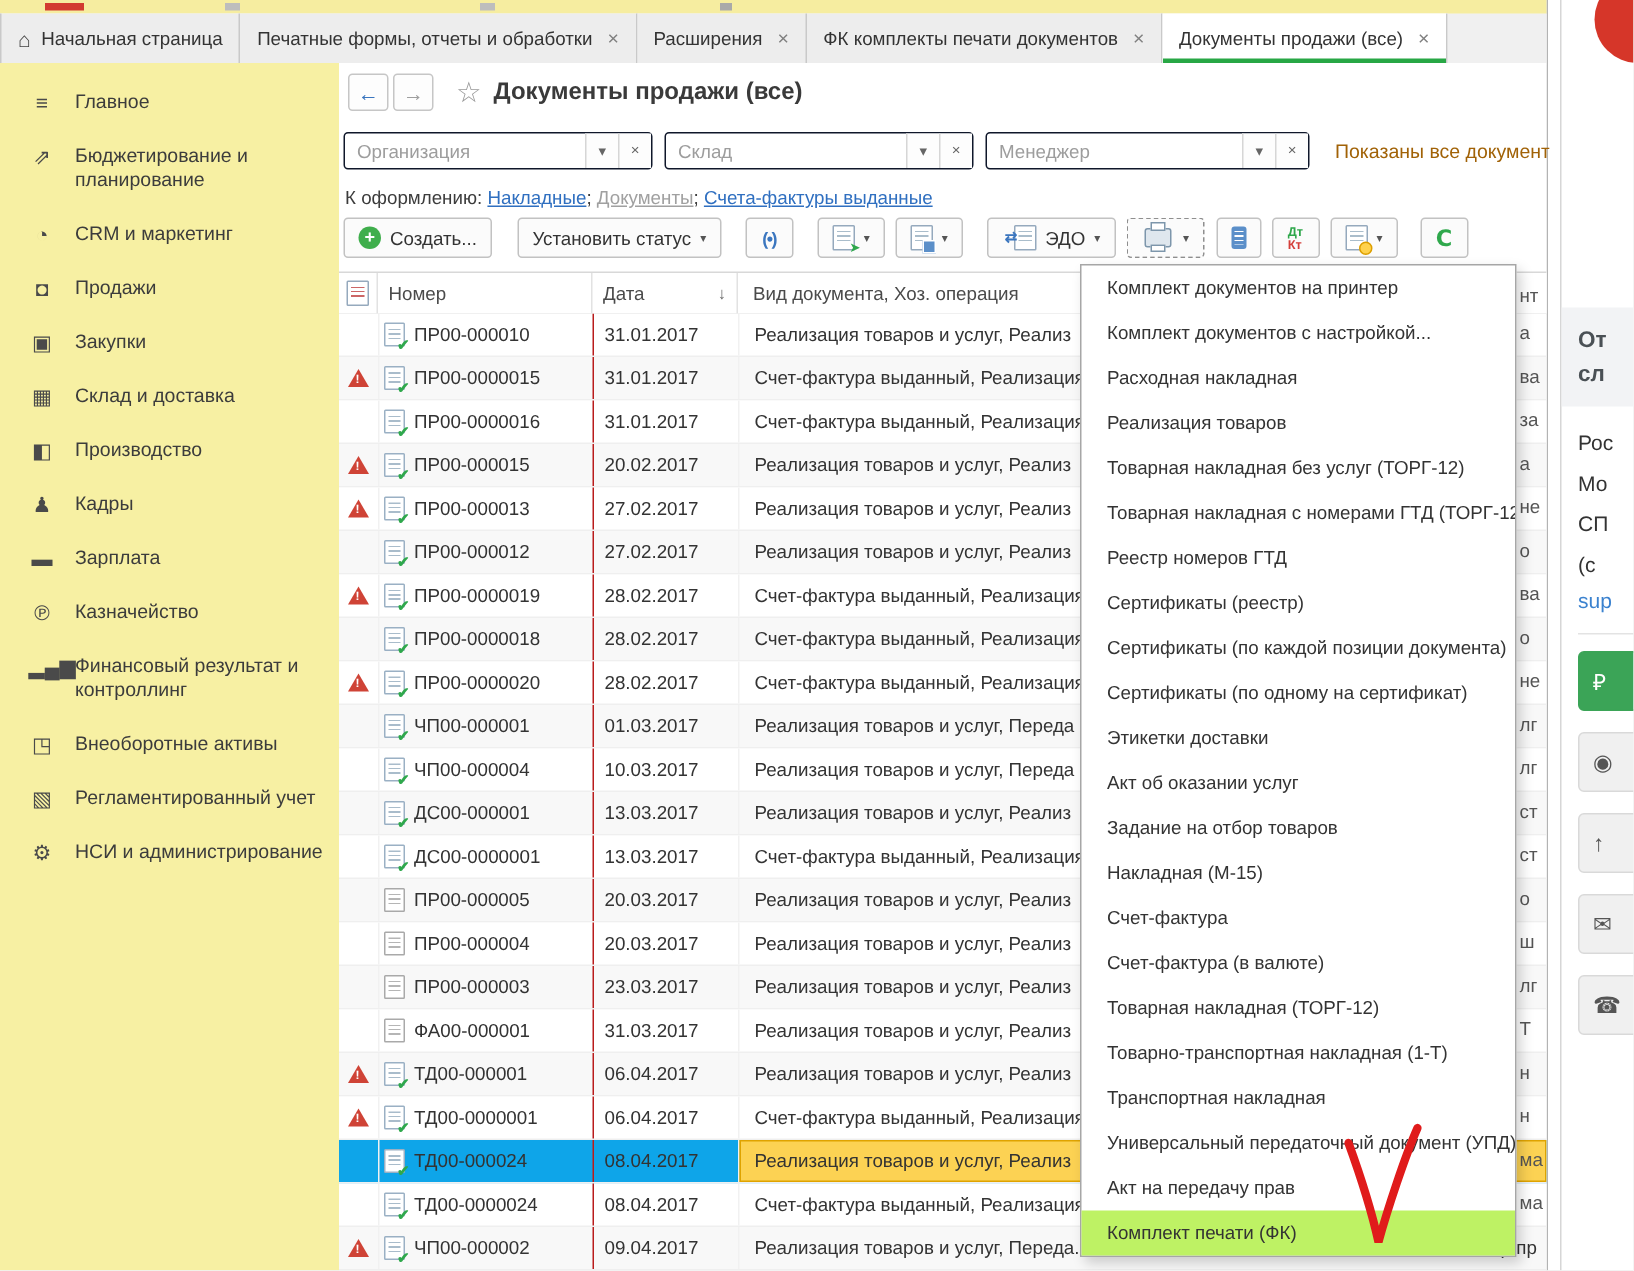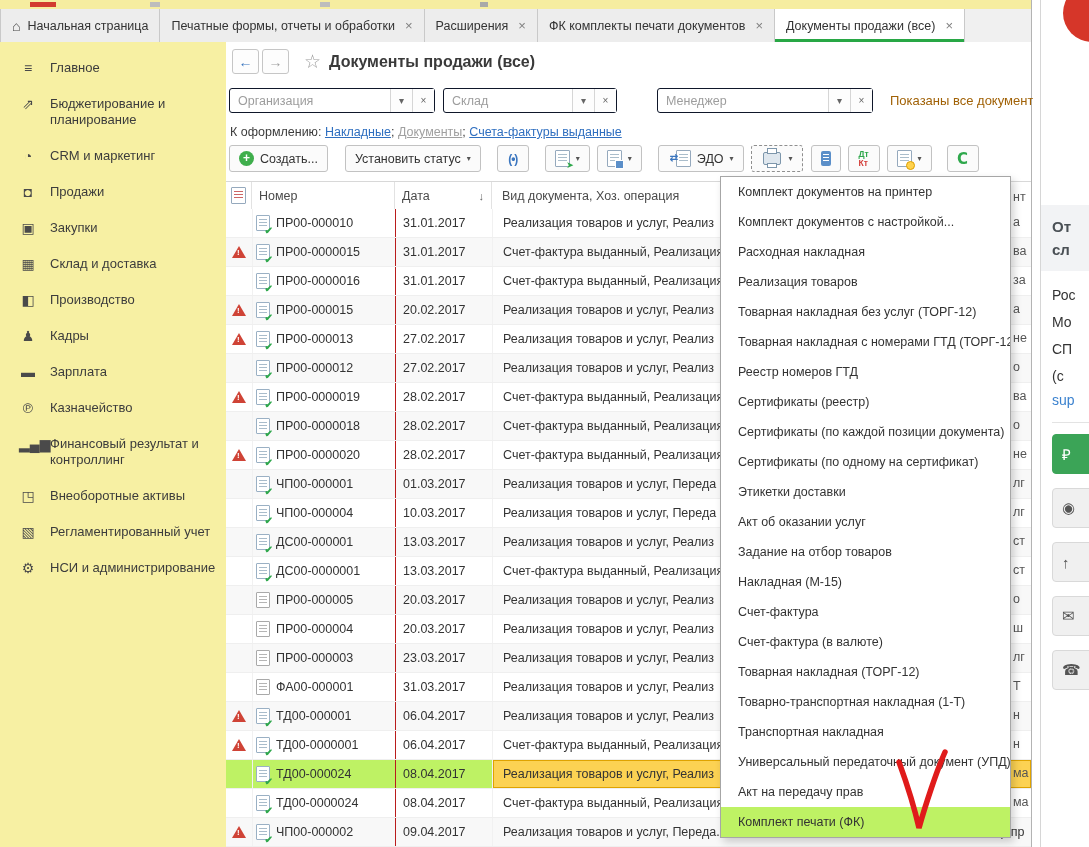--- a/index.html
+++ b/index.html
@@ -82,21 +82,21 @@
   .th-icon{width:26px;justify-content:center}
   .th-icon .ico-doc::before{background:repeating-linear-gradient(to bottom,#c66 0 1px,transparent 1px 3px)}
   .th-num{width:143px;padding-left:7px}
   .th-date{width:97px;padding:0 7px;justify-content:space-between}
   .th-kind{flex:1;padding-left:10px;border-right:0}
   .sort-arrow{color:#666;font-size:11px}
 
   .rows{position:absolute;top:167px;left:0;right:0;bottom:0;overflow:hidden}
   .trow{height:29px;display:flex;align-items:center;border-bottom:1px solid #efefef;font-size:12.5px;box-sizing:border-box;background:#fff}
   .trow.alt{background:#f8f8f8}
-  .trow.sel{background:#bef264}
+  .trow.sel{background:#0ea5e9}
   .c-warn{width:26px;flex:0 0 26px;display:flex;justify-content:center;border-right:1px solid #f1f1f1;height:100%;align-items:center}
   .c-num{width:143px;flex:0 0 143px;display:flex;align-items:center;gap:6px;padding-left:3px;border-right:1px solid #b91c1c;height:100%;box-sizing:border-box;overflow:hidden}
   .c-date{width:97px;flex:0 0 97px;padding-left:7px;border-right:1px solid #f1f1f1;height:100%;display:flex;align-items:center;box-sizing:border-box}
   .c-kind{flex:1;padding-left:10px;white-space:nowrap;overflow:hidden;height:100%;display:flex;align-items:center;box-sizing:border-box}
   .c-kind.fixed{flex:0 0 230px;width:230px}
   .c-sum{flex:0 0 190px;width:190px;justify-content:flex-end;display:flex;align-items:center;height:100%}
   .c-cur{flex:0 0 45px;width:45px;padding-left:9px;display:flex;align-items:center;height:100%}
   .c-client{margin-left:auto;flex:0 0 48px;width:48px;white-space:nowrap;overflow:hidden;display:flex;align-items:center;height:100%}
   .selcell{background:#fcd253;outline:1px solid #dfa300;outline-offset:-1px}
   .warn-tri{position:relative;width:0;height:0;border-left:7px solid transparent;border-right:7px solid transparent;border-bottom:12px solid #cf4336}
@@ -237,21 +237,21 @@
           <span class="navbtn fwd">→</span>
           <span class="star">☆</span>
           <span class="page-title">Документы продажи (все)</span>
         </div>
 
         <div class="combo" style="left:3px;width:206px">
           <input readonly="" placeholder="Организация" style="">
           <span class="cbtn">▾</span>
           <span class="cbtn">×</span>
         </div>
-        <div class="combo" style="left:217px;width:174px">
+        <div class="combo" style="left:217px;width:206px">
           <input readonly="" placeholder="Склад" style="">
           <span class="cbtn">▾</span>
           <span class="cbtn">×</span>
         </div>
         <div class="combo" style="left:431px;width:216px">
           <input readonly="" placeholder="Менеджер" style="">
           <span class="cbtn">▾</span>
           <span class="cbtn">×</span>
         </div>
         <div class="status-text">Показаны все документ</div>

